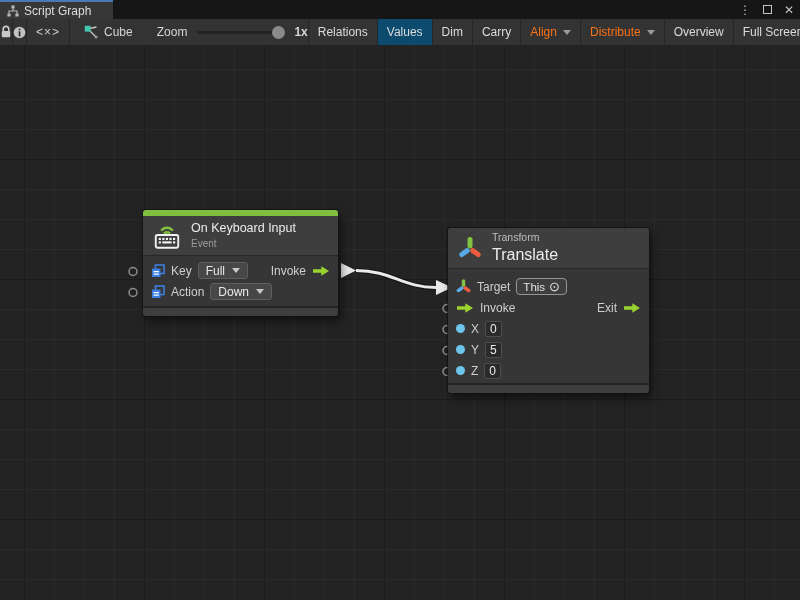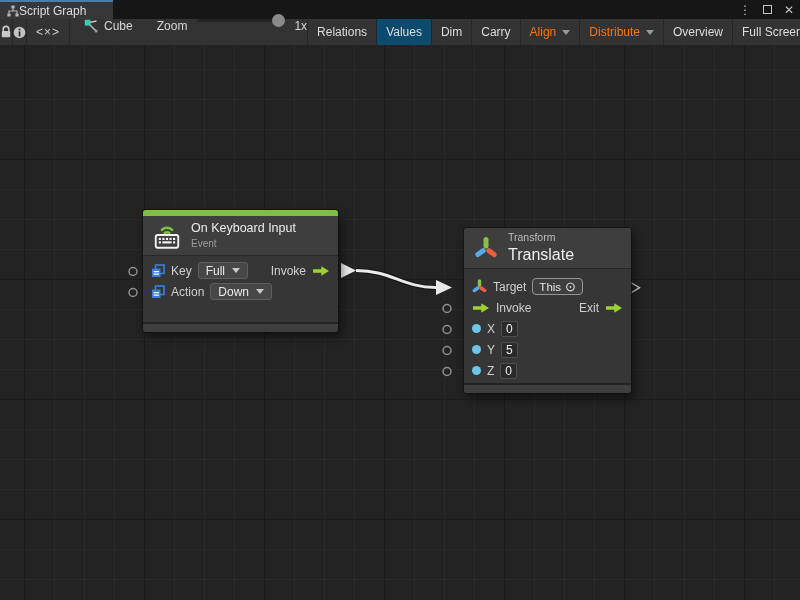--- a/index.html
+++ b/index.html
@@ -7,42 +7,42 @@
   #window {
     position:relative; width:800px; height:600px; overflow:hidden;
     font-family:"Liberation Sans", sans-serif; background:#333;
     -webkit-font-smoothing:antialiased;
   }
   
   .tabbar { position:absolute; top:0; left:0; width:800px; height:19px; background:#161616; }
   .tab {
     position:absolute; left:0; top:0; width:113px; height:19px;
     background:#373737; border-top:2px solid #4a7ab5;
-    display:flex; align-items:center; padding-left:7px;
+    display:flex; align-items:center; gap:5px; padding-left:7px;
     color:#dedede; font-size:12px; white-space:nowrap;
   }
   .win-controls { position:absolute; right:6px; top:0; height:19px; display:flex; align-items:center; gap:12px; color:#c3c3c3; }
   .win-btn { font-size:12px; line-height:1; cursor:default; }
   .maximize-box { display:inline-block; width:9px; height:9px; border:1.5px solid #c3c3c3; }
   
   .toolbar {
     position:absolute; top:19px; left:0; width:800px; height:26px;
     background:#333333; display:flex; align-items:stretch; color:#dcdcdc; font-size:12px;
   }
   .tbtn { display:flex; align-items:center; justify-content:center; border-right:1px solid #252525; padding:0 9px; white-space:nowrap; }
   .tbtn.icon-btn { padding:0; }
   .tbtn.active { background:#0c4a6e; }
   .tbtn.disabled { color:#f97316; }
   .w-lock { width:30px; } .w-info { width:32px; } .w-code { width:63px; letter-spacing:1px; color:#cfcfcf; }
-  .ctx-zoom-region { display:flex; flex:1; border-right:1px solid #252525; padding-left:14px; }
+  .ctx-zoom-region { display:flex; align-items:center; flex:1; border-right:1px solid #252525; padding-left:14px; }
   .ctx-name { margin-left:6px; color:#d6d6d6; }
   .zoom-label { margin-left:24px; color:#d6d6d6; }
   .slider { position:relative; width:88px; height:3px; background:#242424; border-radius:2px; margin-left:10px; }
   .slider-handle { position:absolute; right:0px; top:-5px; width:13px; height:13px; border-radius:50%; background:#8a8a8a; }
-  .zoom-value { margin-left:9px; color:#d6d6d6; }
+  .zoom-value { margin-left:9px; color:#d6d6d6;font-weight:bold; }
   .caret-down { width:0; height:0; border-left:4px solid transparent; border-right:4px solid transparent; border-top:5px solid #9a9a9a; margin-left:6px; }
   
   .canvas {
     position:absolute; top:45px; left:0; width:800px; height:555px;
     background-color:#232323;
     background-image:
       linear-gradient(to right, rgba(0,0,0,0.35) 1px, transparent 1px),
       linear-gradient(to bottom, rgba(0,0,0,0.35) 1px, transparent 1px),
       linear-gradient(to right, rgba(255,255,255,0.030) 1px, transparent 1px),
       linear-gradient(to bottom, rgba(255,255,255,0.030) 1px, transparent 1px);
@@ -75,23 +75,23 @@
   }
   .this-btn {
     height:17px; display:inline-flex; align-items:center; gap:4px; padding:0 6px;
     border:1px solid #969696; border-radius:4px; background:#3e3e3e; color:#e3e3e3; font-size:11.5px;
   }
   .port-dot-blue { width:9px; height:9px; border-radius:50%; background:#6ec5ea; flex:none; }
   .arrow-green { flex:none; display:block; }
   
   #node-event { left:143px; top:165px; width:195px; }
   #node-event .node-header { height:40px; }
-  #node-event .node-rows { padding:4px 0 20px 0; }
-  
-  #node-action { left:464px; top:183px; width:167px; }
+  #node-event .node-rows { padding:4px 0 4px 0; }
+  
+  #node-action { left:448px; top:183px; width:201px; }
   #node-action .node-header { height:41px; }
   #node-action .node-rows { padding:7px 0 2px 0; }
   
   .wire-layer { position:absolute; top:0; left:0; width:800px; height:555px; pointer-events:none; }
 </style>
 </head>
 <body>
 
 <div id="window">
 

